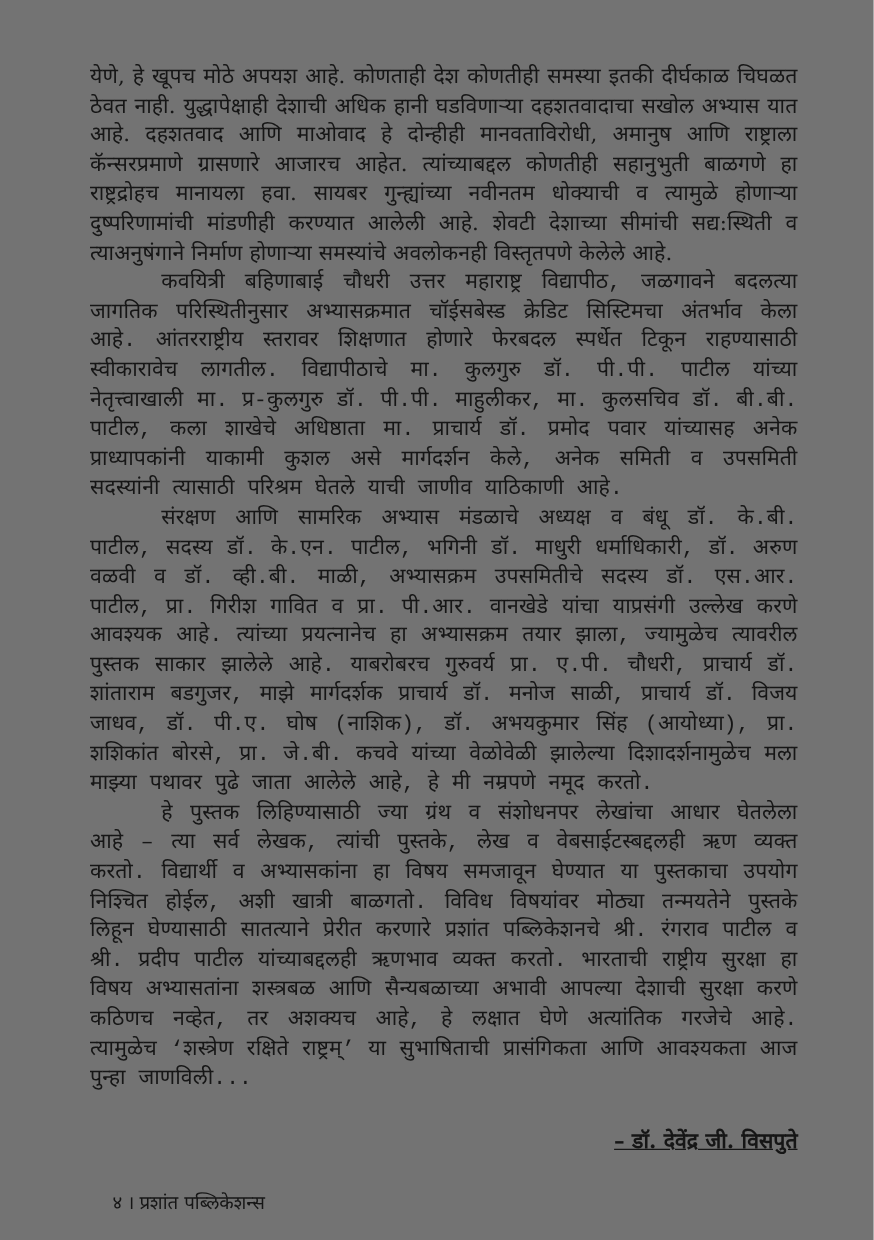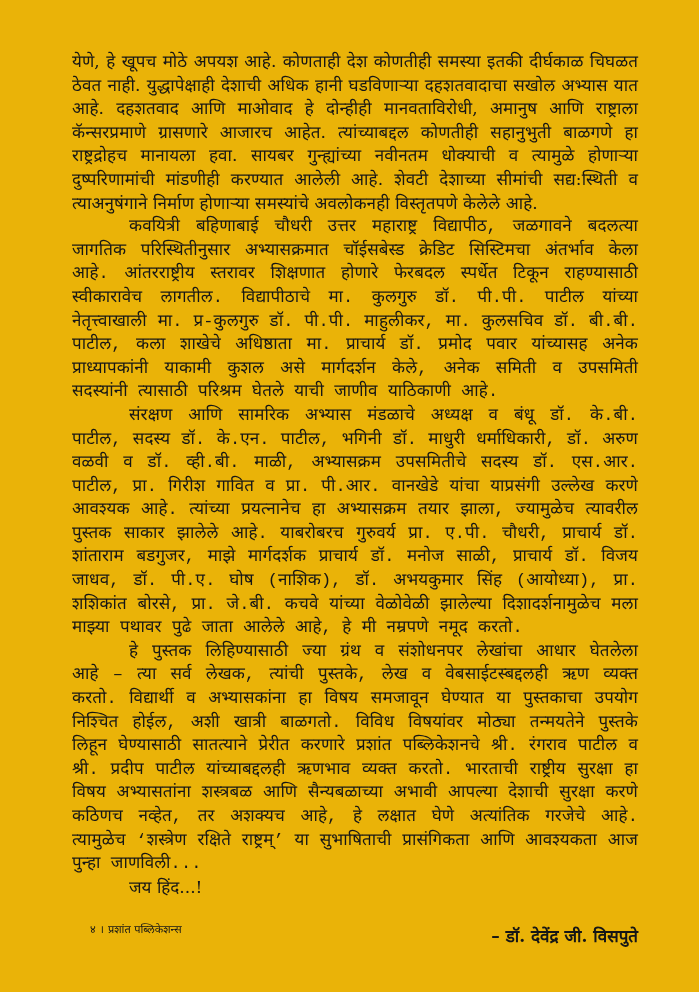--- a/index.html
+++ b/index.html
@@ -4,21 +4,21 @@
 <style>
   html, body {
     margin: 0;
     padding: 0;
     background: #ffffff;
   }
   .page {
     position: relative;
     width: 699px;
     height: 992px;
-    background: #eab308;
+    background: #737373;
     color: #161616;
     font-family: "DejaVu Serif", "Liberation Serif", serif;
     overflow: hidden;
   }
   .content {
     position: absolute;
     left: 72px;
     top: 50px;
     width: 566px;
   }
@@ -40,41 +40,41 @@
     line-height: 23.6px;
     text-indent: 57px;
     text-align: left;
   }
   .signature {
     margin: 26px 0 0 0;
     font-size: 17px;
     line-height: 23.6px;
     text-align: right;
     font-weight: bold;
+    text-decoration: underline;
   }
   .footer {
     position: absolute;
     left: 90px;
-    top: 919px;
-    font-size: 11px;
+    top: 951px;
+    font-size: 15px;
     line-height: 22px;
     color: #161616;
   }
   .footer span {
     margin-right: 4px;
   }
 </style>
 </head>
 <body>
 
 <div class="page">
   <div class="content">
     <p class="para">येणे, हे खूपच मोठे अपयश आहे. कोणताही देश कोणतीही समस्या इतकी दीर्घकाळ चिघळत ठेवत नाही. युद्धापेक्षाही देशाची अधिक हानी घडविणाऱ्या दहशतवादाचा सखोल अभ्यास यात आहे. दहशतवाद आणि माओवाद हे दोन्हीही मानवताविरोधी, अमानुष आणि राष्ट्राला कॅन्सरप्रमाणे ग्रासणारे आजारच आहेत. त्यांच्याबद्दल कोणतीही सहानुभुती बाळगणे हा राष्ट्रद्रोहच मानायला हवा. सायबर गुन्ह्यांच्या नवीनतम धोक्याची व त्यामुळे होणाऱ्या दुष्परिणामांची मांडणीही करण्यात आलेली आहे. शेवटी देशाच्या सीमांची सद्य:स्थिती व त्याअनुषंगाने निर्माण होणाऱ्या समस्यांचे अवलोकनही विस्तृतपणे केलेले आहे.</p>
     <p class="para indent">कवयित्री बहिणाबाई चौधरी उत्तर महाराष्ट्र विद्यापीठ, जळगावने बदलत्या जागतिक परिस्थितीनुसार अभ्यासक्रमात चॉईसबेस्ड क्रेडिट सिस्टिमचा अंतर्भाव केला आहे. आंतरराष्ट्रीय स्तरावर शिक्षणात होणारे फेरबदल स्पर्धेत टिकून राहण्यासाठी स्वीकारावेच लागतील. विद्यापीठाचे मा. कुलगुरु डॉ. पी.पी. पाटील यांच्या नेतृत्त्वाखाली मा. प्र-कुलगुरु डॉ. पी.पी. माहुलीकर, मा. कुलसचिव डॉ. बी.बी. पाटील, कला शाखेचे अधिष्ठाता मा. प्राचार्य डॉ. प्रमोद पवार यांच्यासह अनेक प्राध्यापकांनी याकामी कुशल असे मार्गदर्शन केले, अनेक समिती व उपसमिती सदस्यांनी त्यासाठी परिश्रम घेतले याची जाणीव याठिकाणी आहे.</p>
     <p class="para indent">संरक्षण आणि सामरिक अभ्यास मंडळाचे अध्यक्ष व बंधू डॉ. के.बी. पाटील, सदस्य डॉ. के.एन. पाटील, भगिनी डॉ. माधुरी धर्माधिकारी, डॉ. अरुण वळवी व डॉ. व्ही.बी. माळी, अभ्यासक्रम उपसमितीचे सदस्य डॉ. एस.आर. पाटील, प्रा. गिरीश गावित व प्रा. पी.आर. वानखेडे यांचा याप्रसंगी उल्लेख करणे आवश्यक आहे. त्यांच्या प्रयत्नानेच हा अभ्यासक्रम तयार झाला, ज्यामुळेच त्यावरील पुस्तक साकार झालेले आहे. याबरोबरच गुरुवर्य प्रा. ए.पी. चौधरी, प्राचार्य डॉ. शांताराम बडगुजर, माझे मार्गदर्शक प्राचार्य डॉ. मनोज साळी, प्राचार्य डॉ. विजय जाधव, डॉ. पी.ए. घोष (नाशिक), डॉ. अभयकुमार सिंह (आयोध्या), प्रा. शशिकांत बोरसे, प्रा. जे.बी. कचवे यांच्या वेळोवेळी झालेल्या दिशादर्शनामुळेच मला माझ्या पथावर पुढे जाता आलेले आहे, हे मी नम्रपणे नमूद करतो.</p>
     <p class="para indent">हे पुस्तक लिहिण्यासाठी ज्या ग्रंथ व संशोधनपर लेखांचा आधार घेतलेला आहे – त्या सर्व लेखक, त्यांची पुस्तके, लेख व वेबसाईटस्बद्दलही ऋण व्यक्त करतो. विद्यार्थी व अभ्यासकांना हा विषय समजावून घेण्यात या पुस्तकाचा उपयोग निश्चित होईल, अशी खात्री बाळगतो. विविध विषयांवर मोठ्या तन्मयतेने पुस्तके लिहून घेण्यासाठी सातत्याने प्रेरीत करणारे प्रशांत पब्लिकेशनचे श्री. रंगराव पाटील व श्री. प्रदीप पाटील यांच्याबद्दलही ऋणभाव व्यक्त करतो. भारताची राष्ट्रीय सुरक्षा हा विषय अभ्यासतांना शस्त्रबळ आणि सैन्यबळाच्या अभावी आपल्या देशाची सुरक्षा करणे कठिणच नव्हेत, तर अशक्यच आहे, हे लक्षात घेणे अत्यांतिक गरजेचे आहे. त्यामुळेच ‘शस्त्रेण रक्षिते राष्ट्रम्’ या सुभाषिताची प्रासंगिकता आणि आवश्यकता आज पुन्हा जाणविली...</p>
-    <p class="closing">जय हिंद...!</p>
     <p class="signature">– डॉ. देवेंद्र जी. विसपुते</p>
   </div>
   <div class="footer">
     <span>४</span><span>।</span><span>प्रशांत पब्लिकेशन्स</span>
   </div>
 </div>
 
 </body></html>

